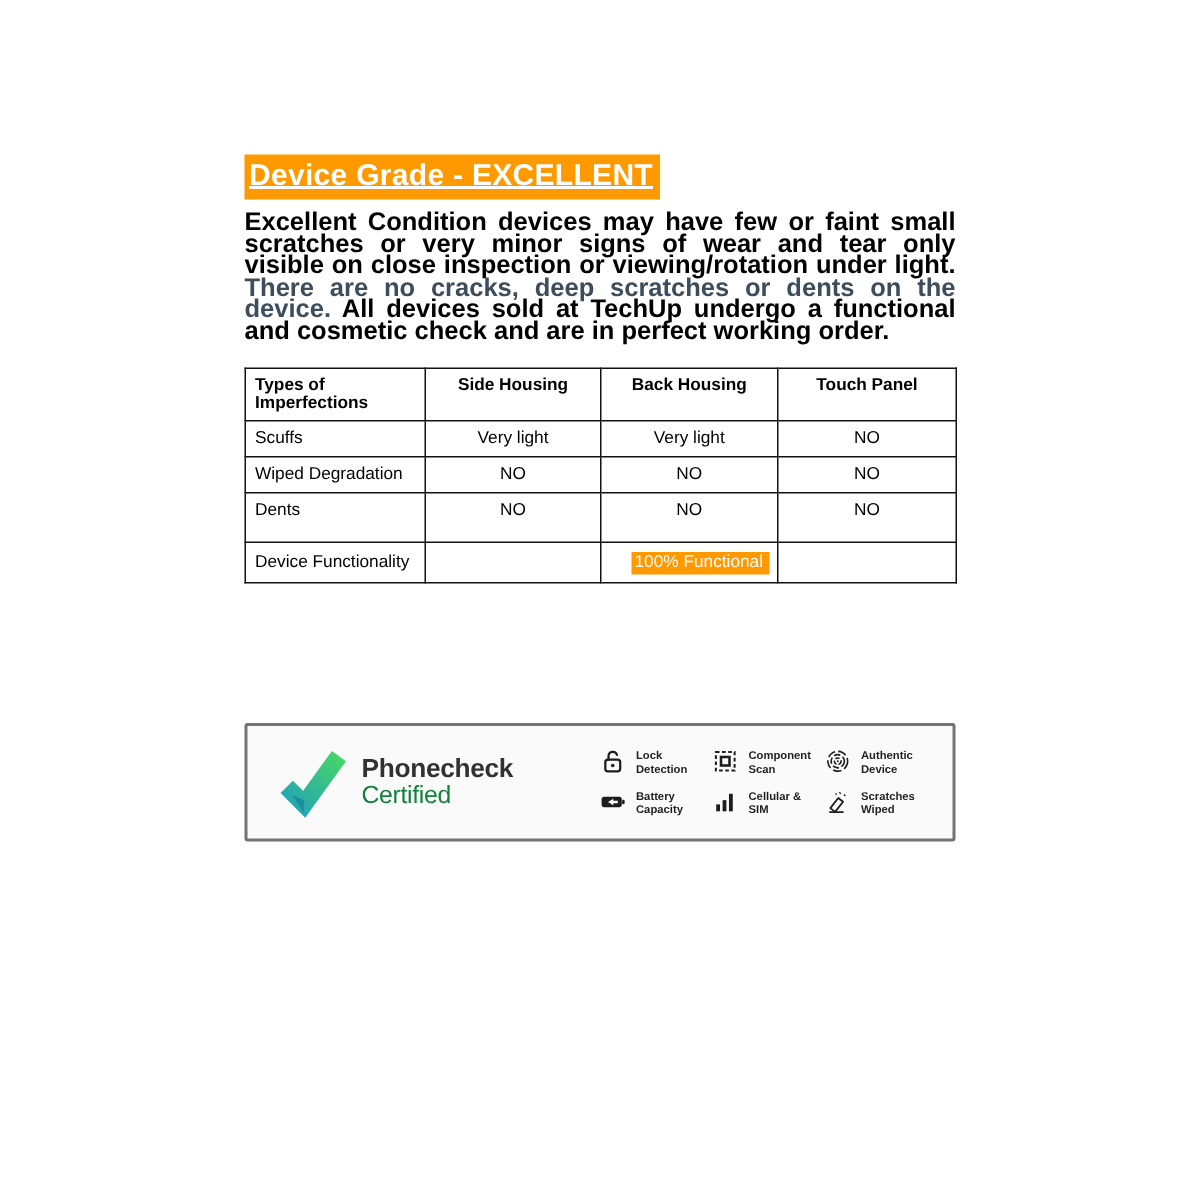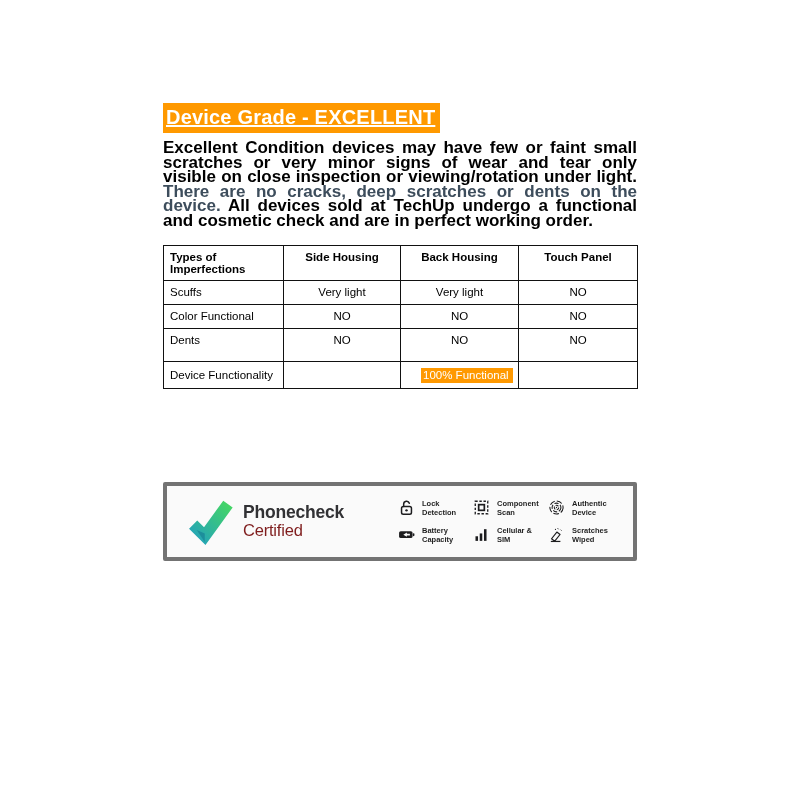--- a/index.html
+++ b/index.html
@@ -64,38 +64,38 @@
     padding: 1px 4px 2px 2px;
     white-space: nowrap;
   }
 
   
   .cert-panel {
     margin-top: 93px;
     width: 474px;
     height: 79px;
     background: #fafafa;
-    border: 4px solid #737373;
+    border: 2px solid #737373;
     border-radius: 2px;
     display: flex;
     align-items: center;
   }
   .cert-logo { margin-left: 19px; width: 50px; height: 50px; flex: 0 0 auto; }
   .cert-brand { margin-left: 7px; }
   .brand-name {
     font-size: 17.5px;
     font-weight: bold;
     color: #313134;
     letter-spacing: -0.2px;
     line-height: 19px;
   }
   .brand-sub {
     font-size: 16.5px;
     font-weight: 400;
-    color: #7f1d1d;
+    color: #15803d;
     letter-spacing: -0.2px;
     line-height: 17px;
   }
   .cert-features {
     margin-left: auto;
     margin-right: 10px;
     display: grid;
     grid-template-columns: repeat(3, 75px);
     row-gap: 9px;
   }
@@ -134,21 +134,21 @@
       </tr>
     </thead>
     <tbody>
       <tr class="r-small">
         <td class="first">Scuffs</td>
         <td>Very light</td>
         <td>Very light</td>
         <td>NO</td>
       </tr>
       <tr class="r-small">
-        <td class="first">Color Functional</td>
+        <td class="first">Wiped Degradation</td>
         <td>NO</td>
         <td>NO</td>
         <td>NO</td>
       </tr>
       <tr class="r-tall">
         <td class="first">Dents</td>
         <td>NO</td>
         <td>NO</td>
         <td>NO</td>
       </tr>

